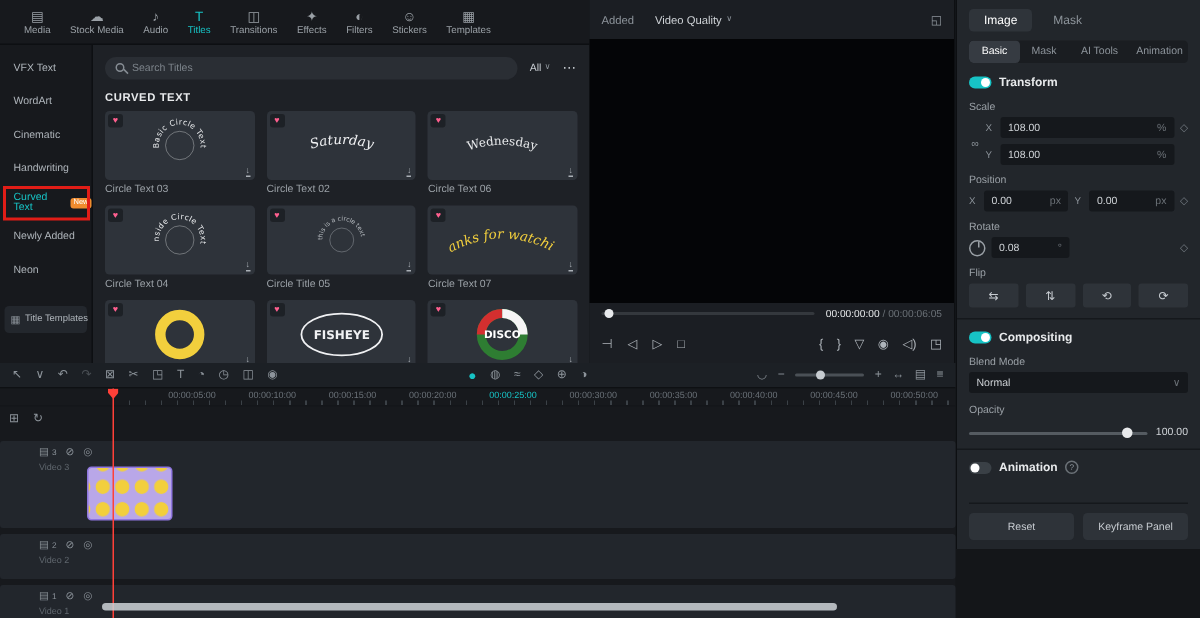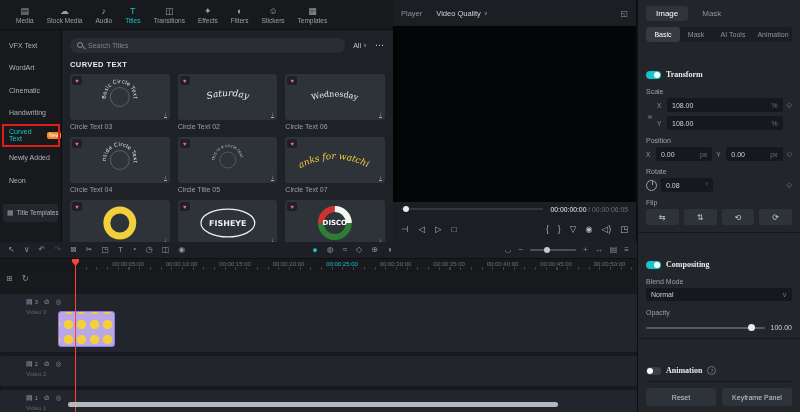--- a/index.html
+++ b/index.html
@@ -60,33 +60,33 @@
   .pv-line{flex:1;height:2px;background:#34383d;border-radius:1px;position:relative;cursor:pointer;}
   .pv-knob{position:absolute;left:2px;top:-2px;width:6px;height:6px;background:#e8eaec;border-radius:50%;}
   .pv-time{font-size:6.8px;color:#e8eaec;white-space:nowrap;}
   .pv-time .pv-total{color:#6b7177;}
   .pv-controls{height:26px;display:flex;align-items:center;padding:0 8px;flex:none;}
   .pvc{font-size:8.5px;color:#aeb4ba;margin-right:10px;cursor:pointer;line-height:1;white-space:nowrap;}
   .pv-right{margin-left:auto;display:flex;gap:9px;}
   .pv-right .pvc{margin:0;}
 
   
-  .inspector{position:absolute;left:637px;top:0;width:163px;height:412px;background:#22262b;
+  .inspector{position:absolute;left:637px;top:0;width:163px;height:366px;background:#22262b;
              border-left:1px solid #0d0f12;padding:6px 8px;display:flex;flex-direction:column;overflow:hidden;}
   .ins-tabs{display:flex;gap:4px;margin-bottom:6px;flex:none;}
   .ins-tab{font-size:8px;color:#8d949b;padding:3px 10px;border-radius:3px;cursor:pointer;}
   .ins-tab.sel{background:#2f343a;color:#fff;}
   .ins-subtabs{display:flex;background:#1a1d21;border-radius:3px;margin-bottom:8px;overflow:hidden;flex:none;}
   .ins-subtab{font-size:7px;color:#8d949b;padding:4px 0;text-align:center;cursor:pointer;white-space:nowrap;overflow:hidden;}
   .ins-subtab:nth-child(1){width:34px;}
   .ins-subtab:nth-child(2){width:32px;}
   .ins-subtab:nth-child(3){width:42px;}
   .ins-subtab:nth-child(4){flex:1;}
   .ins-subtab.sel{background:#363b42;color:#fff;border-radius:3px;}
-  .sec-head{display:flex;align-items:center;gap:5px;margin:20px 0 6px;flex:none;font-family:Liberation Serif, serif;}
+  .sec-head{display:flex;align-items:center;gap:5px;margin:0 0 6px;flex:none;}
   .toggle{width:15px;height:8px;border-radius:4px;background:#17c3c5;position:relative;cursor:pointer;flex:none;}
   .toggle:after{content:"";position:absolute;right:1px;top:1px;width:6px;height:6px;border-radius:50%;background:#fff;}
   .toggle.off{background:#3a4046;}
   .toggle.off:after{right:auto;left:1px;}
   .sec-title{font-size:8px;color:#e8eaec;font-weight:bold;}
   .help{width:9px;height:9px;border:1px solid #6b7177;border-radius:50%;font-size:5.5px;color:#8d949b;
         display:flex;align-items:center;justify-content:center;}
   .lbl{font-size:7px;color:#9aa0a6;margin:3px 0;}
   .frow{display:flex;align-items:center;gap:4px;margin-bottom:4px;}
   .axis{font-size:6.5px;color:#8d949b;width:6px;flex:none;}
@@ -363,21 +363,21 @@
             </span>
             <span class="dl">↓</span>
           </div>
           <div class="card-label"></div>
         </div>
       </div>
   </section>
 
   <section class="preview">
     <div class="pv-head">
-      <span class="pv-label">Player</span>
+      <span class="pv-label">Added</span>
       <span class="pv-quality">
         <span>Video Quality</span>
         <span class="caret">∨</span>
       </span>
       <span class="pv-pop">◱</span>
     </div>
     <div class="pv-video"></div>
     <div class="pv-progress">
       <div class="pv-line">
         <span class="pv-knob"></span>

